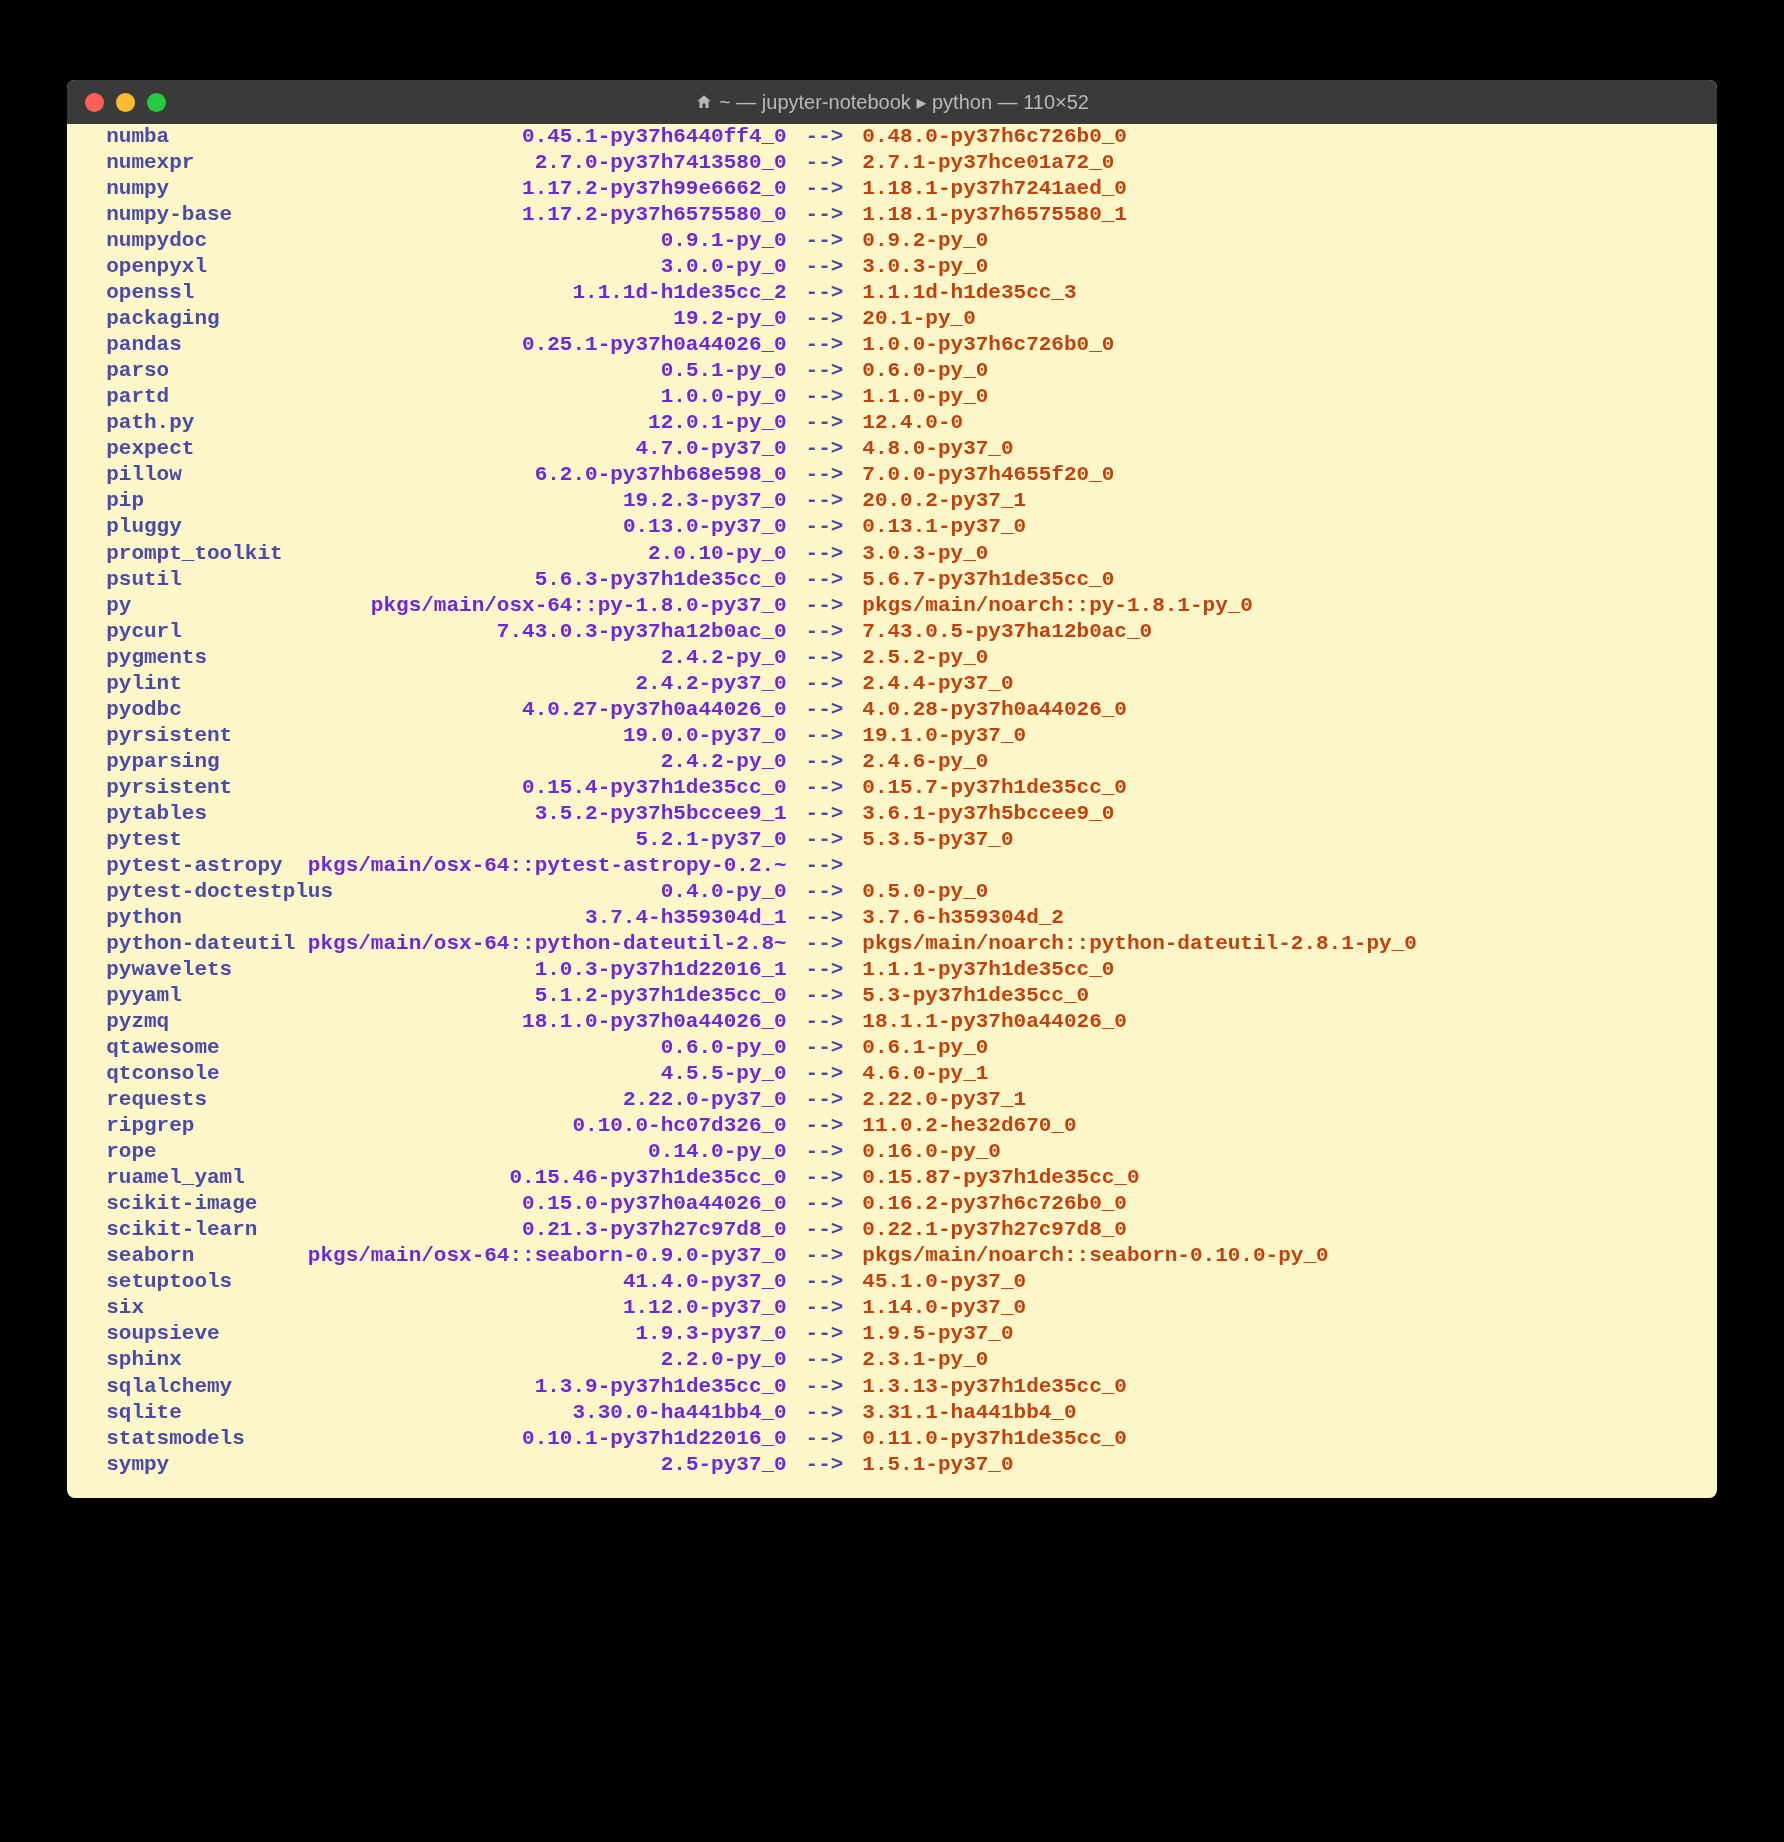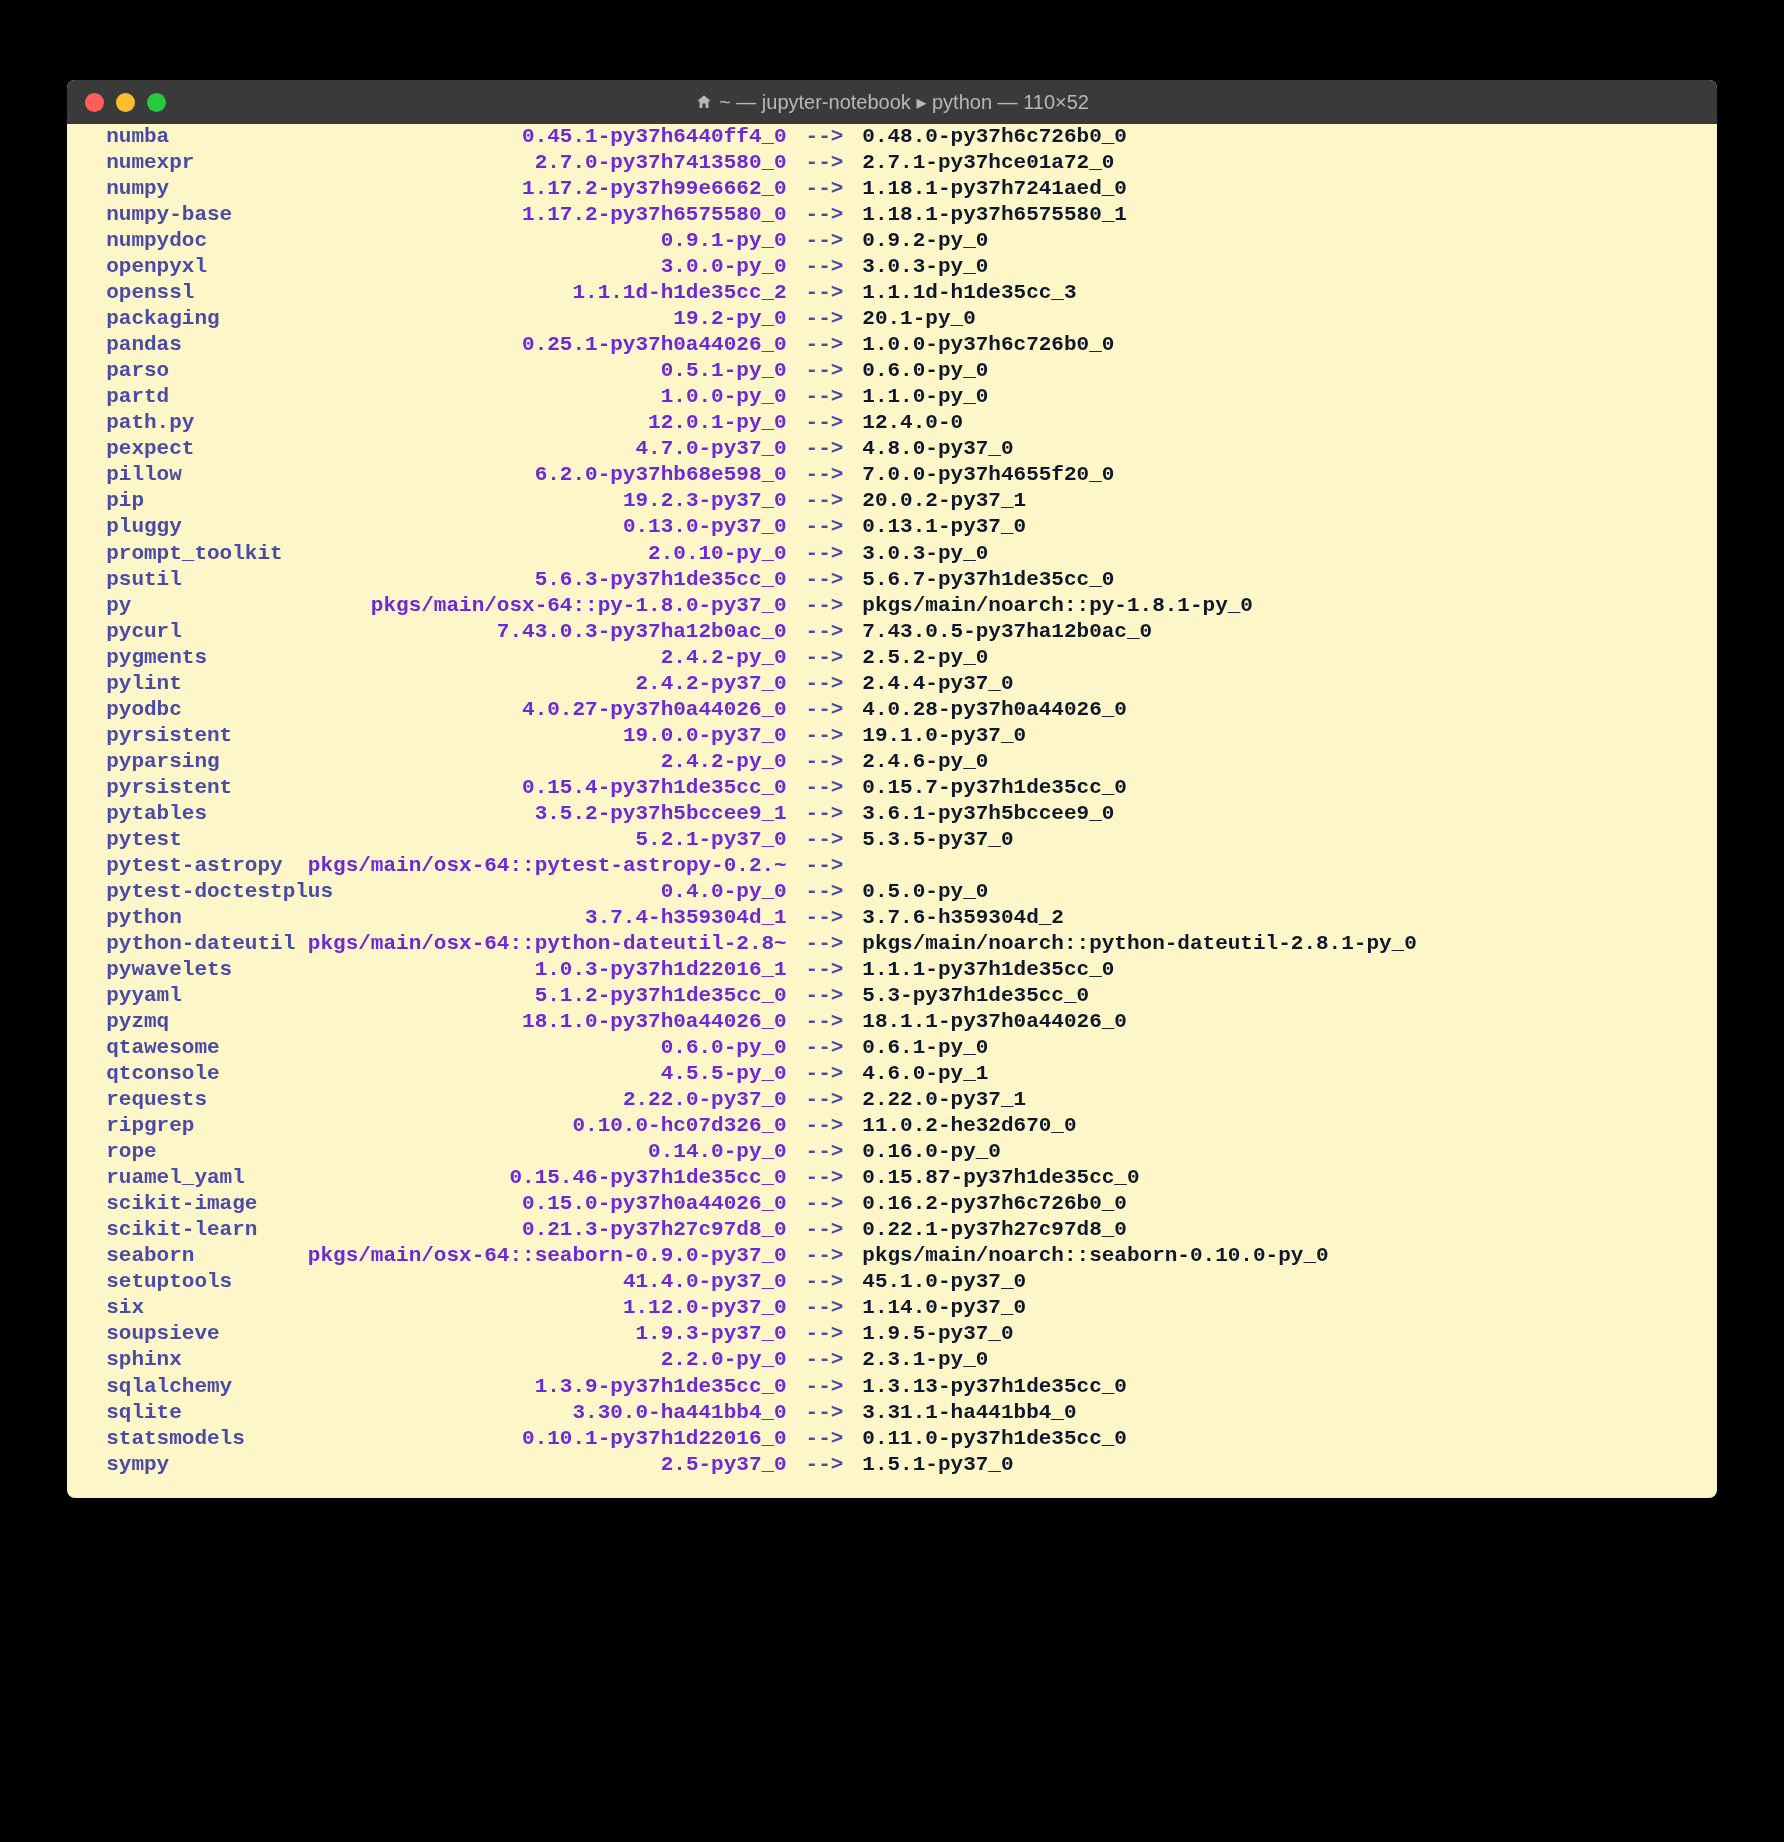--- a/index.html
+++ b/index.html
@@ -80,21 +80,21 @@
     flex: 0 0 auto;
     text-align: right;
     width: 38ch;
   }
   .arrow {
     color: #4a4aa8;
     flex: 0 0 auto;
     padding: 0 0.5ch;
   }
   .to {
-    color: #0f172a;
+    color: #c2410c;
     flex: 0 0 auto;
   }
 </style>
 </head>
 <body>
 
 <div class="window">
   <div class="titlebar">
     <div class="traffic-lights">
       <div class="light red"></div>

